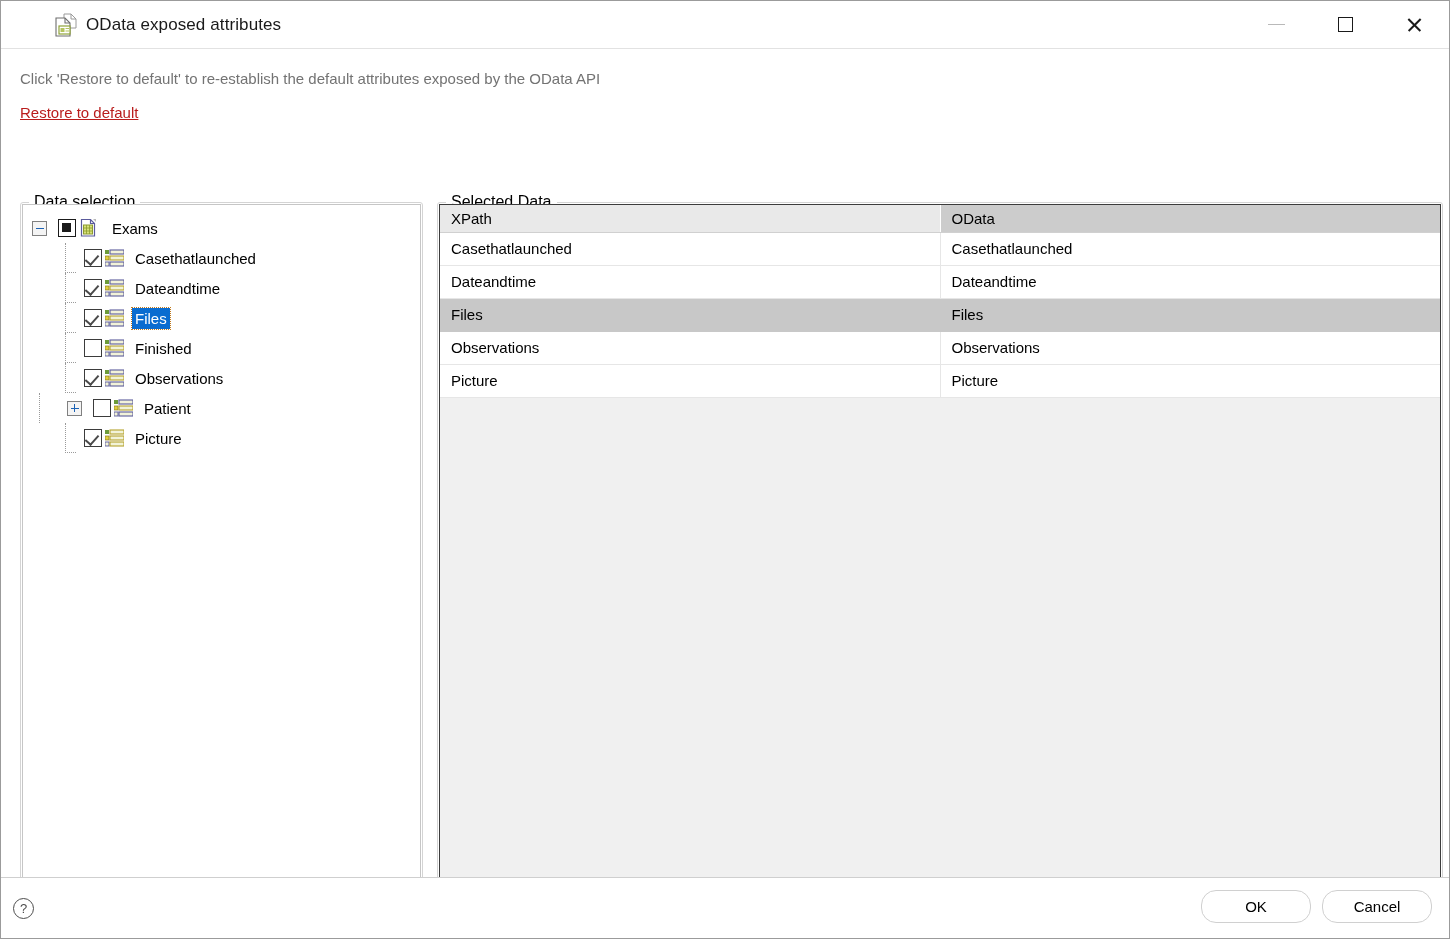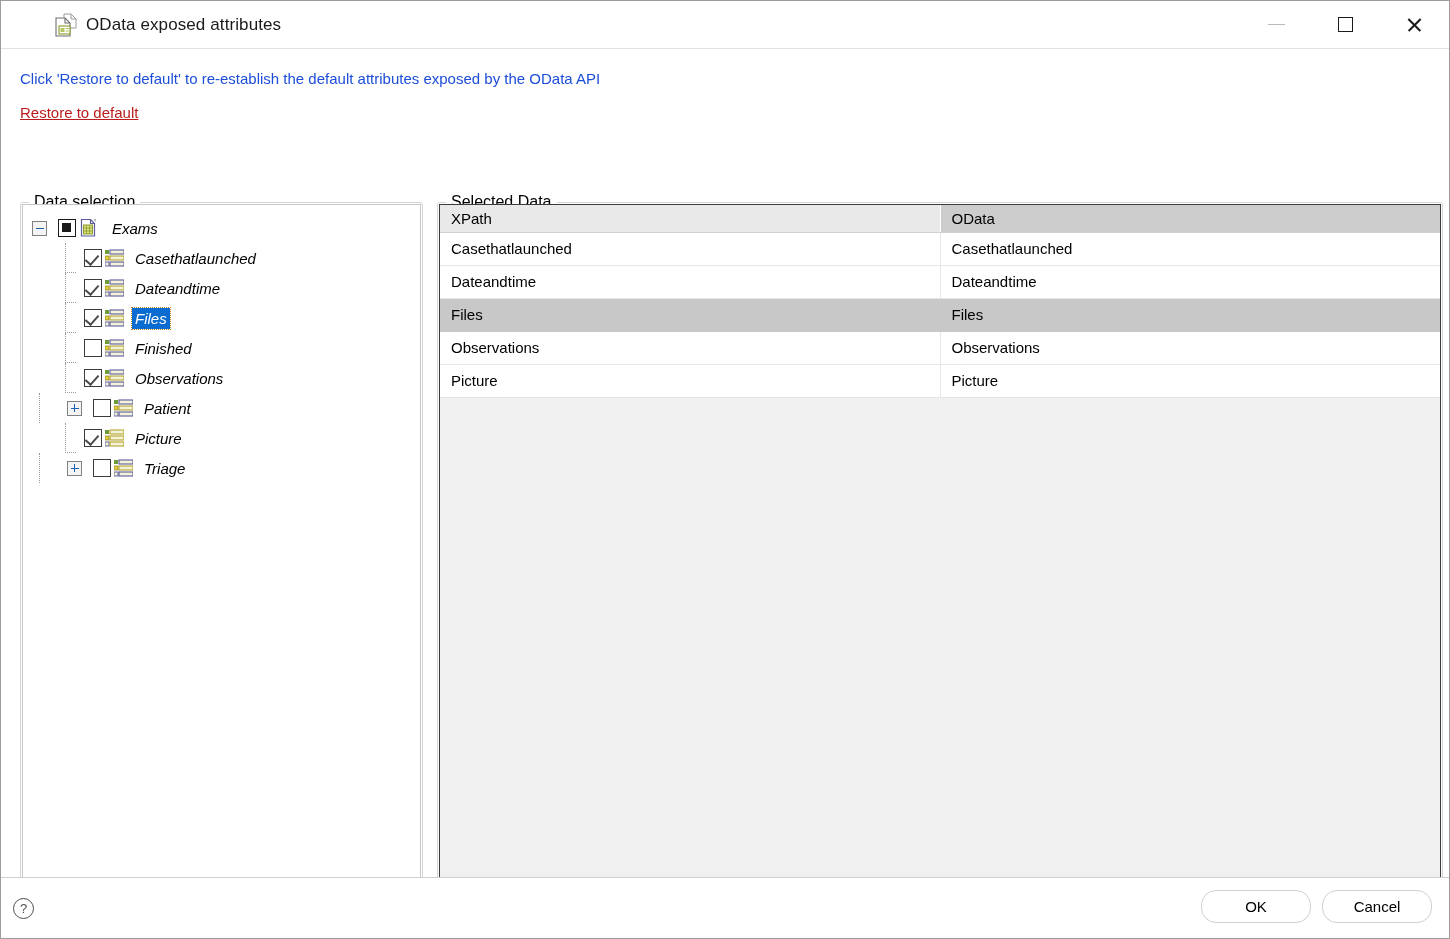--- a/index.html
+++ b/index.html
@@ -99,21 +99,21 @@
     position: relative;
     background: #ffffff;
     border-top: 1px solid #e2e2e2;
   }
 
   .instruction {
     position: absolute;
     left: 19px;
     top: 21px;
     font-size: 15px;
-    color: #1d4ed8;
+    color: #737373;
     white-space: nowrap;
   }
   .restore-link {
     position: absolute;
     left: 19px;
     top: 55px;
     font-size: 15px;
     color: #b91c1c;
     cursor: pointer;
     white-space: nowrap;
@@ -275,21 +275,20 @@
     flex: 0 0 auto;
     margin-right: 10px;
     position: relative;
   }
 
   .tree-label {
     font-size: 15px;
     color: #000;
     padding: 1px 3px;
     line-height: 19px;
-    font-style: italic;
   }
   .tree-label.selected {
     background: #0a6cd0;
     color: #ffffff;
     outline: 1px dotted #c07a1e;
     outline-offset: 0px;
   }
 
   
   .table-wrap {
@@ -573,38 +572,20 @@
               <rect x="5" y="1" width="14" height="4" fill="#f2f3d9" stroke="#b5a32e" stroke-width="1.1"></rect>
               <rect x="0" y="7" width="4" height="4" fill="#e0d040" stroke="#8c7a1e" stroke-width=".7"></rect>
               <rect x="5" y="7" width="14" height="4" fill="#f2f3d9" stroke="#b5a32e" stroke-width="1.1"></rect>
               <rect x="0" y="13" width="4" height="4" fill="#f2f3d9" stroke="#5b5b9c" stroke-width=".9"></rect>
               <rect x="5" y="13" width="14" height="4" fill="#f2f3d9" stroke="#b5a32e" stroke-width="1.1"></rect>
             </svg>
           </span>
           <span class="tree-label">Picture</span>
         </div>
 
-        <div class="tree-row">
-          <span class="twisty-spacer">
-            <span class="dots"></span>
-          </span>
-          <span class="twisty plus"></span>
-          <span class="cbx"></span>
-          <span class="ic-attr">
-            <svg width="19" height="18" viewBox="0 0 19 18">
-              <rect x="0" y="1" width="4" height="4" fill="#6d9b3a"></rect>
-              <rect x="5" y="1" width="14" height="4" fill="#f2f3d9" stroke="#5b5b9c" stroke-width="1.1"></rect>
-              <rect x="0" y="7" width="4" height="4" fill="#e0d040" stroke="#8c7a1e" stroke-width=".7"></rect>
-              <rect x="5" y="7" width="14" height="4" fill="#f2f3d9" stroke="#b5a32e" stroke-width="1.1"></rect>
-              <rect x="0" y="13" width="4" height="4" fill="#f2f3d9" stroke="#5b5b9c" stroke-width=".9"></rect>
-              <rect x="5" y="13" width="14" height="4" fill="#f2f3d9" stroke="#5b5b9c" stroke-width="1.1"></rect>
-            </svg>
-          </span>
-          <span class="tree-label">Triage</span>
-        </div>
 
       </div>
     </div>
 
     <div class="groupbox" id="gb-selected-data">
       <div class="gb-frame"></div>
       <div class="gb-legend">Selected Data</div>
 
       <div class="table-wrap">
         <table class="grid">

